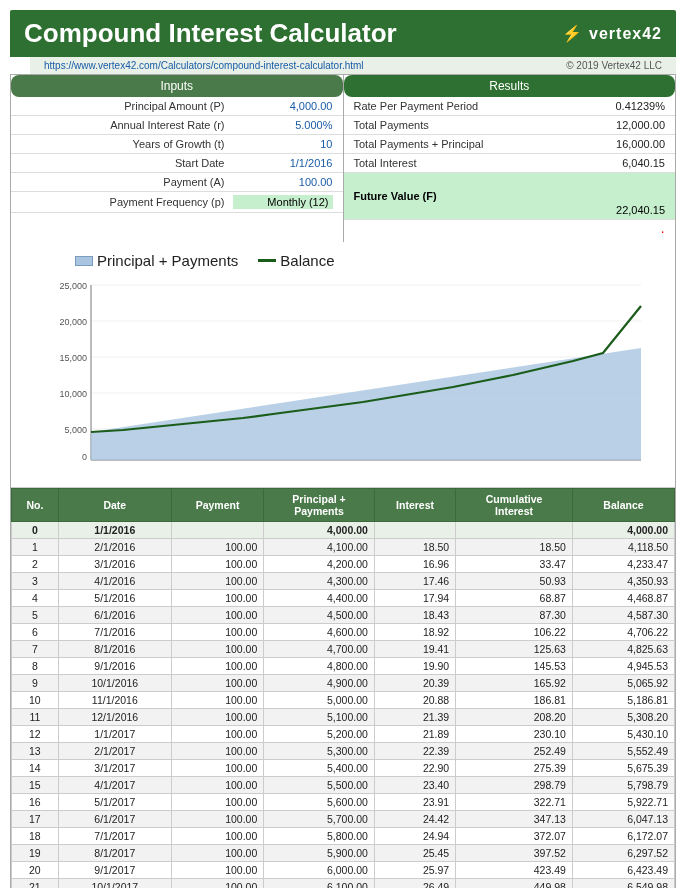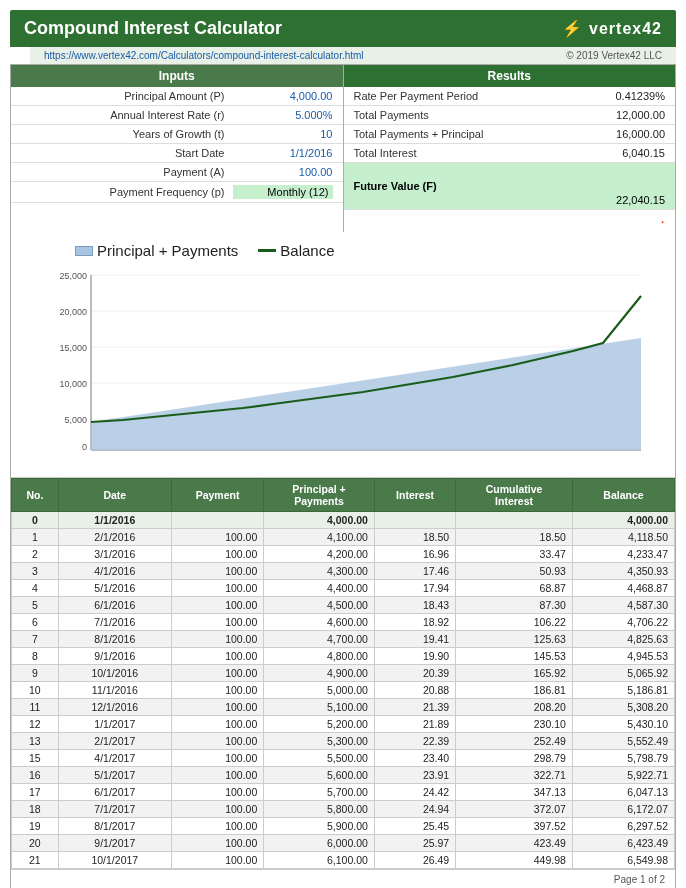--- a/index.html
+++ b/index.html
@@ -20,21 +20,21 @@
     .header {
       background: #2e7031;
       color: white;
       display: flex;
       justify-content: space-between;
       align-items: center;
       padding: 8px 14px;
       border-radius: 2px 2px 0 0;
     }
     .header-title {
-      font-size: 18px;
+      font-size: 26px;
       font-weight: bold;
       color: white;
     }
     .header-logo {
       font-size: 13px;
       color: #cce8cc;
       text-align: right;
     }
     .header-logo .logo-brand {
       font-size: 16px;
@@ -64,23 +64,24 @@
     }
     .inputs-section {
       flex: 1;
       border-right: 1px solid #aaa;
     }
     .results-section {
       flex: 1;
     }
     .section-header {
       text-align: center;
-      font-weight: bold;
+      font-weight: normal;
       padding: 4px;
       font-size: 12px;
+      border-radius: 8px;
     }
     .inputs-header {
       background: #4a7a4a;
       color: white;
     }
     .results-header {
       background: #2e7031;
       color: white;
     }
     .input-row {
@@ -486,20 +487,29 @@
           <tr>
             <td class="col-no">13</td>
             <td class="col-date">2/1/2017</td>
             <td class="col-payment">100.00</td>
             <td class="col-principal-payments">5,300.00</td>
             <td class="col-interest">22.39</td>
             <td class="col-cumulative-interest">252.49</td>
             <td class="col-balance">5,552.49</td>
           </tr>
           <tr>
+            <td class="col-no">14</td>
+            <td class="col-date">3/1/2017</td>
+            <td class="col-payment">100.00</td>
+            <td class="col-principal-payments">5,400.00</td>
+            <td class="col-interest">22.90</td>
+            <td class="col-cumulative-interest">275.39</td>
+            <td class="col-balance">5,675.39</td>
+          </tr>
+          <tr>
             <td class="col-no">15</td>
             <td class="col-date">4/1/2017</td>
             <td class="col-payment">100.00</td>
             <td class="col-principal-payments">5,500.00</td>
             <td class="col-interest">23.40</td>
             <td class="col-cumulative-interest">298.79</td>
             <td class="col-balance">5,798.79</td>
           </tr>
           <tr>
             <td class="col-no">16</td>

